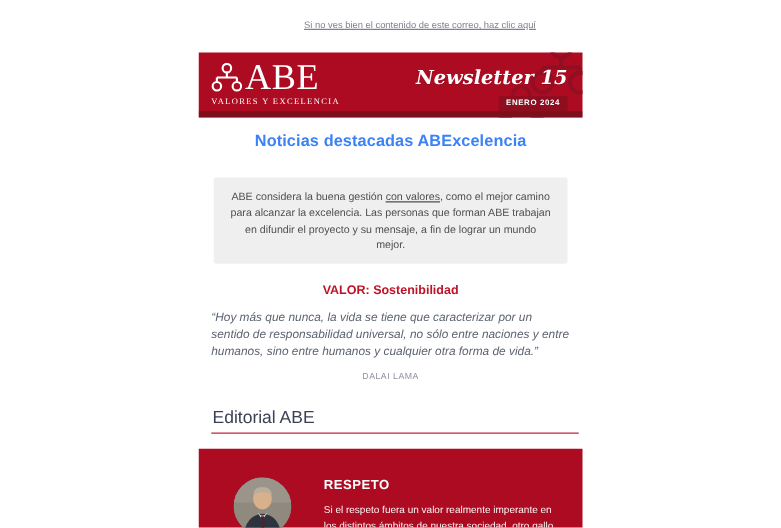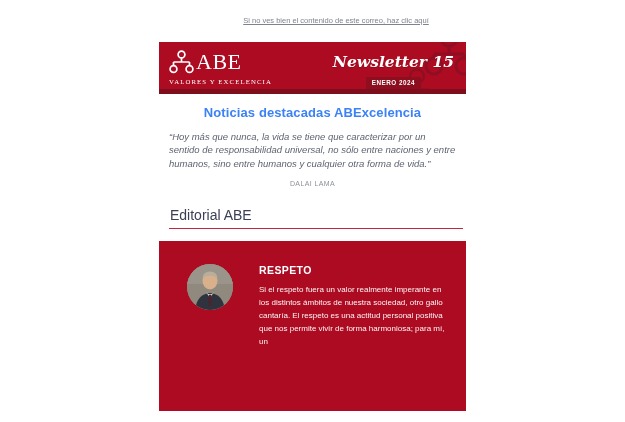--- a/index.html
+++ b/index.html
@@ -25,27 +25,27 @@
     position:absolute;left:0;right:0;bottom:0;height:5px;background:#7E0E1C;
   }
   .watermark{position:absolute;pointer-events:none;opacity:.9;}
   .wm-1{top:-16px;right:-10px;}
   .wm-2{bottom:-18px;right:26px;}
   .logo{position:relative;z-index:2;color:#fff;}
   .logo-top{display:flex;align-items:flex-end;}
   .logo-icon{display:block;margin-right:2px;margin-bottom:1px;}
   .logo-name{
     font-family:"Liberation Serif","DejaVu Serif",serif;
-    font-size:22px;line-height:26px;font-weight:400;letter-spacing:.5px;
+    font-size:29px;line-height:26px;font-weight:400;letter-spacing:.5px;
   }
   .logo-tagline{
     font-family:"Liberation Serif","DejaVu Serif",serif;
     font-size:6.8px;letter-spacing:1.1px;margin-top:3px;
   }
-  .nl-block{position:relative;z-index:2;text-align:center;margin-top:3px;}
+  .nl-block{position:relative;z-index:2;text-align:right;margin-top:3px;}
   .nl-title{
     font-family:"DejaVu Serif","Liberation Serif",serif;
     font-style:italic;font-weight:bold;font-size:15.5px;color:#fff;
     text-shadow:0 1px 0 rgba(0,0,0,.15);
   }
   .nl-badge{
     display:inline-block;background:#8C0E1F;color:#fff;
     font-size:6.3px;font-weight:bold;letter-spacing:.5px;
     padding:2.5px 6px;margin-top:2px;
   }
@@ -136,21 +136,25 @@
 
     <div class="nl-block">
       <div class="nl-title">Newsletter 15</div>
       <span class="nl-badge">ENERO 2024</span>
     </div>
     <div class="banner-strip"></div>
   </div>
 
   <h1 class="headline" style="margin-bottom:0;">Noticias destacadas ABExcelencia</h1>
 
+  <div class="intro-box">
+    <span>ABE considera la buena gestión </span><a class="intro-link" href="#">con valores</a><span>, como el mejor camino para alcanzar la excelencia. Las personas que forman ABE trabajan en difundir el proyecto y su mensaje, a fin de lograr un mundo mejor.</span>
+  </div>
 
+  <div class="value-heading">VALOR: Sostenibilidad</div>
 
   <div class="quote">“Hoy más que nunca, la vida se tiene que caracterizar por un sentido de responsabilidad universal, no sólo entre naciones y entre humanos, sino entre humanos y cualquier otra forma de vida.”</div>
   <div class="quote-attr">DALAI LAMA</div>
 
   <div class="editorial-title">Editorial ABE</div>
   <div class="editorial-rule"></div>
 
   <div class="card">
     <div class="card-author">
       <span class="avatar">

